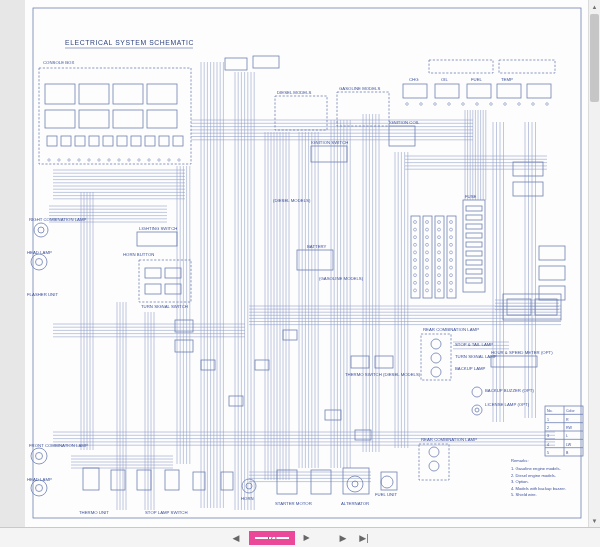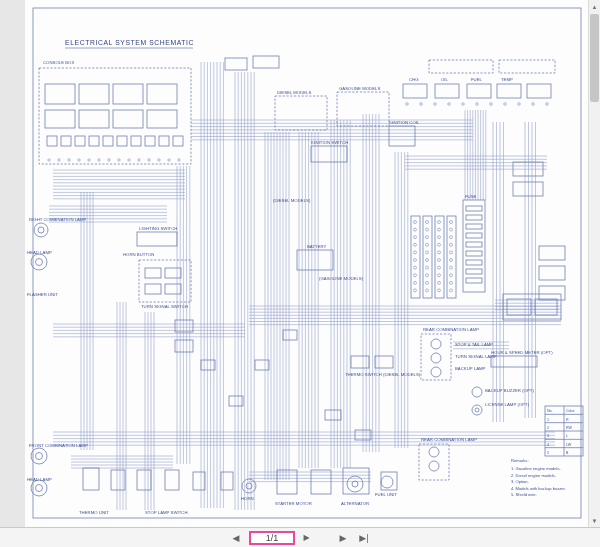--- a/index.html
+++ b/index.html
@@ -21,21 +21,21 @@
   .underline, .frame { stroke:#6e80b2; stroke-width:0.7; fill:none; }
 
   .toolbar { position:absolute; left:0; bottom:0; width:600px; height:20px;
              background:#f4f4f4; border-top:1px solid #c9c9c9;
              display:flex; align-items:center; justify-content:center; gap:5px; }
   .tb-btn { background:none; border:none; color:#666; font-size:9px; width:16px; height:16px;
             display:flex; align-items:center; justify-content:center; cursor:pointer;
             font-family:"Liberation Sans", sans-serif; }
   .tb-btn.small { font-size:8px; width:13px; }
   .page-input { width:46px; height:14px; font-size:9px; text-align:center;
-                border:2px solid #ec4899; background:#fff; color:#444;
+                border:6px solid #ec4899; background:#fff; color:#444;
                 font-family:"Liberation Sans", sans-serif; }
   .tb-gap { width:12px; }
 
   .scrollbar { position:absolute; right:0; top:0; width:12px; height:527px;
                background:#f1f1f1; border-left:1px solid #dcdcdc; }
   .sb-arrow { position:absolute; left:0; width:11px; height:13px;
               display:flex; align-items:center; justify-content:center;
               font-size:6px; color:#707070; cursor:pointer; }
   .sb-arrow.up { top:0; }
   .sb-arrow.down { bottom:0; }

